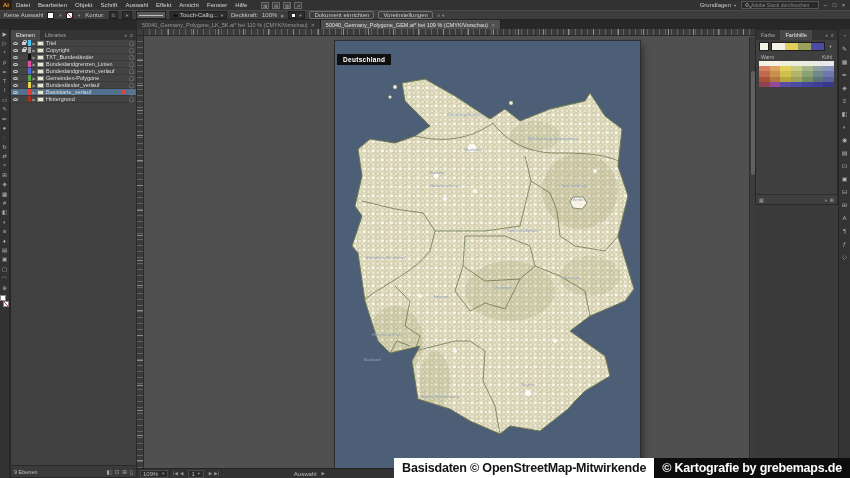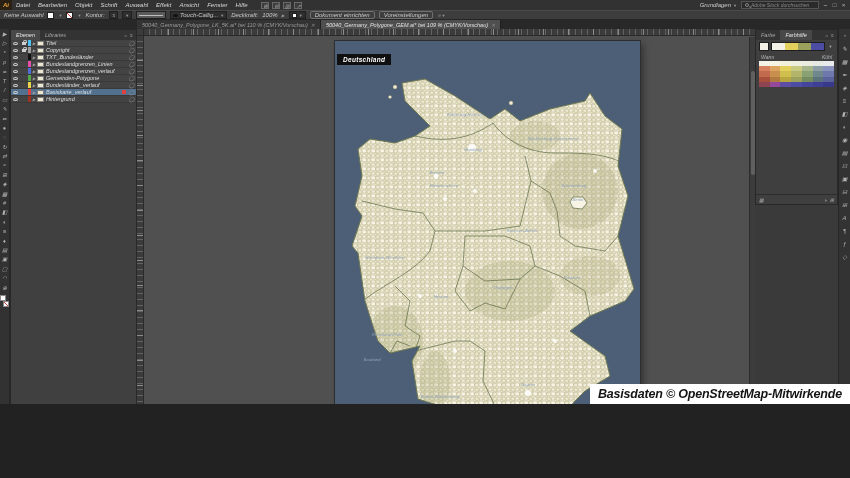--- a/index.html
+++ b/index.html
@@ -1,18 +1,18 @@
 <!DOCTYPE html>
 <html><head>
 <meta charset="utf-8">
 <style>
   *{margin:0;padding:0;box-sizing:border-box}
   html,body{background:#222}
-  #root{position:relative;width:850px;height:404px;background:#323232;overflow:hidden;
-        font-family:"Liberation Sans",sans-serif;color:#ccc;font-style:italic;}
+  #root{position:relative;width:850px;height:478px;background:#323232;overflow:hidden;
+        font-family:"Liberation Sans",sans-serif;color:#ccc;}
 
   
   .menubar{position:absolute;left:0;top:0;width:850px;height:10px;background:#323232;
            display:flex;align-items:center;font-size:6px;z-index:5}
   .ai-logo{width:12px;height:10px;background:#2b2014;color:#e8a33d;font-weight:bold;
            font-size:6px;display:flex;align-items:center;justify-content:center}
   .menu-item{padding:0 4px;color:#d6d6d6;white-space:nowrap}
   .mb-icons{display:flex;gap:3px;margin-left:10px}
   .mb-icon{width:8px;height:7px;border:1px solid #6a6a6a;font-size:5px;line-height:6px;
            text-align:center;color:#aaa;background:#3c3c3c}
@@ -588,15 +588,16 @@
       <span>▶|</span>
     </span>
     <span style="margin-left:70px">Auswahl</span>
     <span class="nav">
         <span>▶</span>
       </span>
   </div>
 
   <div class="attribution">
     <div class="attr-white">Basisdaten © OpenStreetMap-Mitwirkende</div>
+    <div class="attr-black">© Kartografie by grebemaps.de</div>
   </div>
 
 </div>
 
 </body></html>

